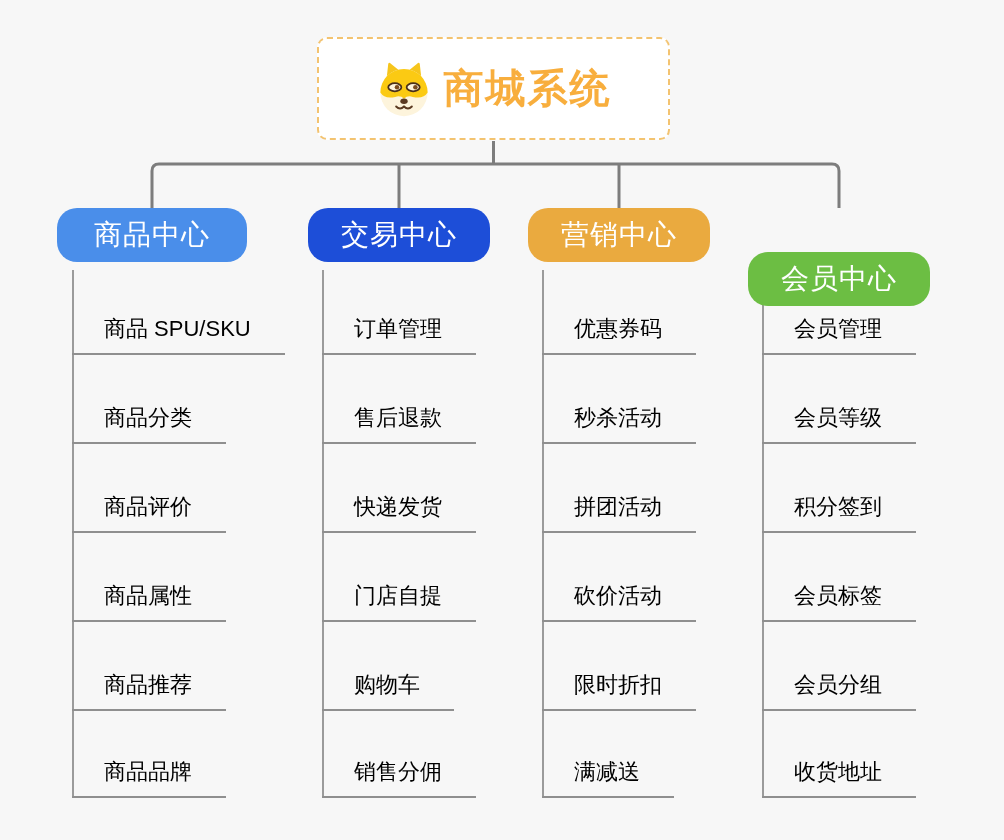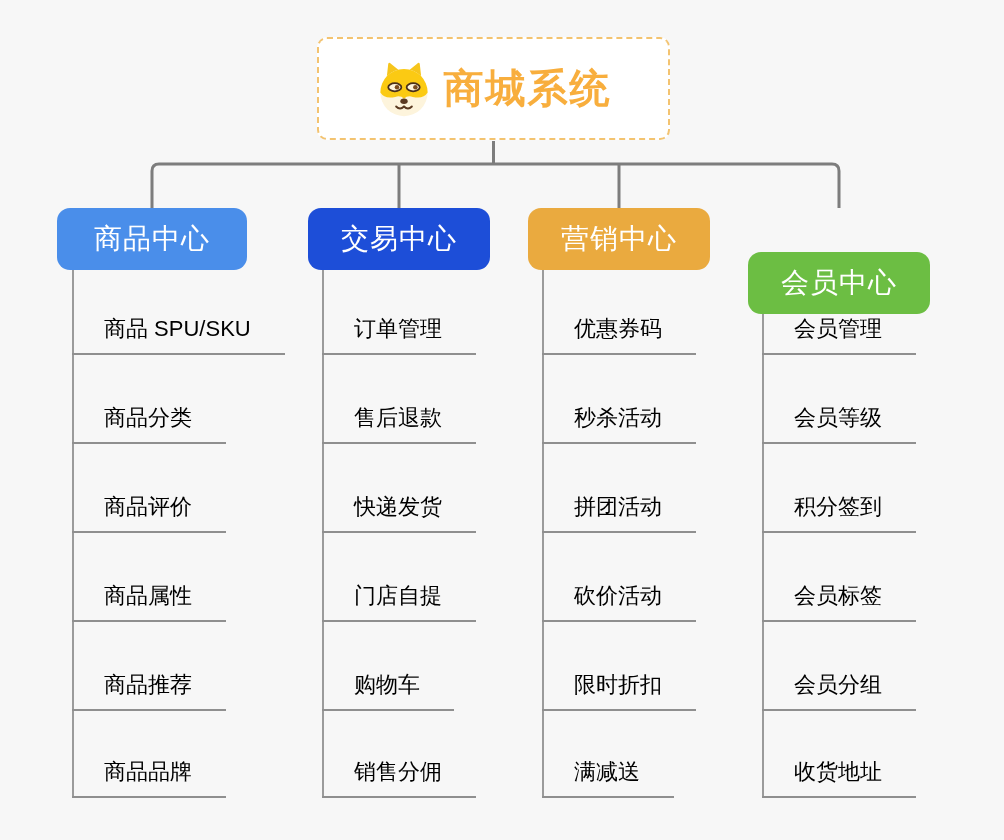--- a/index.html
+++ b/index.html
@@ -21,21 +21,21 @@
     display:flex;align-items:center;justify-content:center;gap:12px;
   }
   .root-title{
     font-size:40px;font-weight:bold;color:#f8ae3d;letter-spacing:2px;
     white-space:nowrap;
   }
   .dog{width:56px;height:58px;flex:0 0 auto;}
 
   
   .hdr{
-    position:absolute;top:208px;height:62px;border-radius:13px;
+    position:absolute;top:208px;height:54px;border-radius:20px;
     display:flex;align-items:center;justify-content:center;
     color:#ffffff;font-size:28px;letter-spacing:1px;white-space:nowrap;
   }
   .hdr.c0{left:57px;width:190px;background:#4a8eea;}
   .hdr.c1{left:308px;width:182px;background:#1d4ed8;}
   .hdr.c2{left:528px;width:182px;background:#eaaa3f;}
   .hdr.c3{left:748px;width:182px;background:#6cbe43;margin-top:44px;}
 
   
   .leaf{

